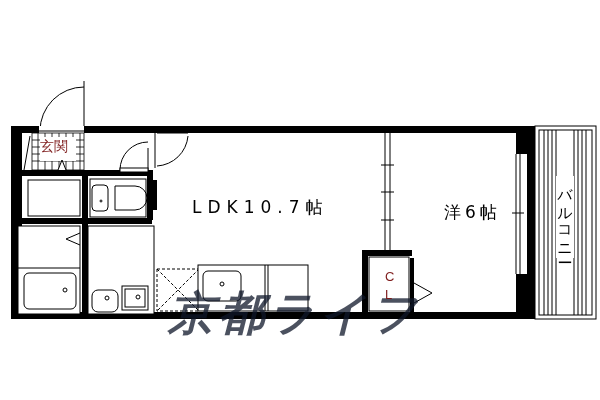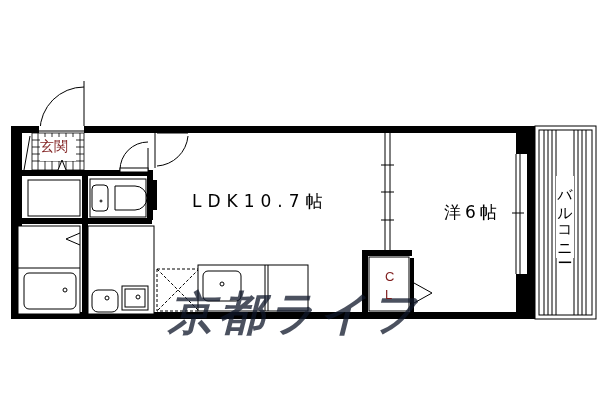--- a/index.html
+++ b/index.html
@@ -148,17 +148,17 @@
     <line x1="574" y1="130" x2="574" y2="315"></line>
       <line x1="578" y1="130" x2="578" y2="315"></line>
     <line x1="582" y1="130" x2="582" y2="315"></line>
       <line x1="586" y1="130" x2="586" y2="315"></line>
   </g>
 </svg>
 
 <div class="watermark" style="left:168px; top:283px;">京都ライフ</div>
 
 <div class="small-label" style="left:40px; top:138px; font-size:14px;">玄関</div>
-<div class="room-label" style="left:192px; top:190px;">LDK10.7帖</div>
+<div class="room-label" style="left:192px; top:196px;">LDK10.7帖</div>
 <div class="room-label" style="left:432px; top:201px; letter-spacing:4px;margin-left:12px;">洋6帖</div>
 <div class="small-label" style="left:385px; top:269px; font-size:13px;">C</div>
 <div class="small-label" style="left:385px; top:287px; font-size:13px;">L</div>
 <div class="vert-label" style="left:556px; top:176px; width:18px;">バルコニー</div>
 
 </body></html>

